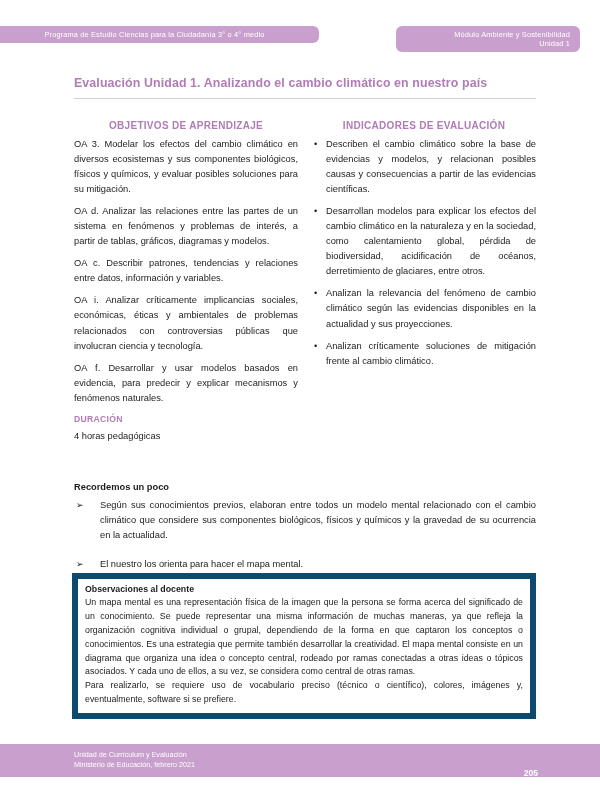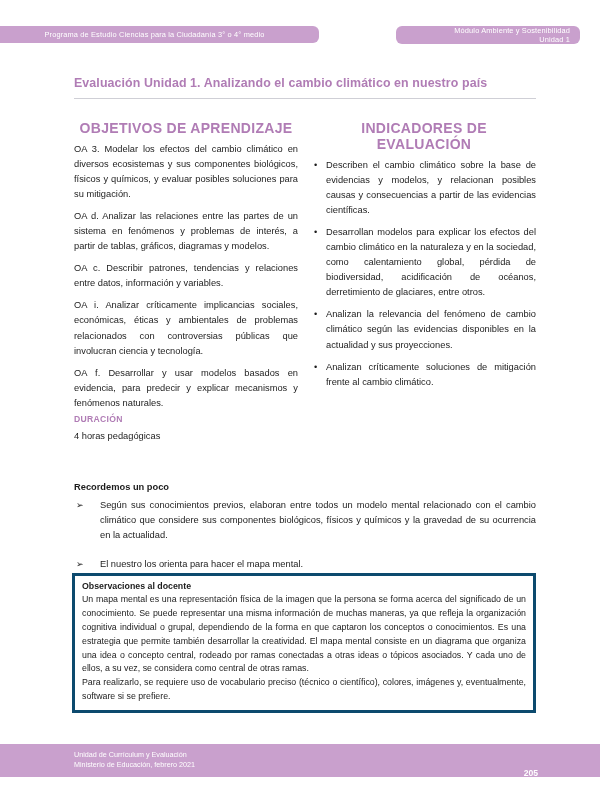--- a/index.html
+++ b/index.html
@@ -40,21 +40,21 @@
     width: 325px;
     height: 17px;
     border-radius: 0 6px 6px 0;
     justify-content: center;
     padding-right: 4px;
   }
   .hdr-bar-right {
     left: 396px;
     top: 0;
     width: 184px;
-    height: 18px;
+    height: 26px;
     border-radius: 6px;
     flex-direction: column;
     align-items: flex-end;
     justify-content: center;
     padding: 0 10px 0 6px;
     line-height: 1.28;
   }
 
   
   .doc-title {
@@ -82,21 +82,21 @@
     left: 74px;
     top: 120px;
     width: 462px;
     display: flex;
     gap: 14px;
   }
   .col {
     width: 224px;
   }
   .col-head {
-    font-size: 14px;
+    font-size: 10px;
     font-weight: bold;
     color: #b07cb5;
     text-align: center;
     letter-spacing: .3px;
     margin-bottom: 6px;
   }
   .oa-item {
     font-size: 9.3px;
     line-height: 1.62;
     text-align: justify;
@@ -179,21 +179,21 @@
     line-height: 1.62;
   }
 
   
   .obs-box {
     position: absolute;
     left: 72px;
     top: 573px;
     width: 464px;
     box-sizing: border-box;
-    border: 3px solid #0c4a6e;
+    border: 6px solid #0c4a6e;
     padding: 5px 7px 6px 7px;
   }
   .obs-title {
     font-size: 8.8px;
     font-weight: bold;
     margin-bottom: 2px;
     color: #1c1c1c;
   }
   .obs-p {
     font-size: 8.8px;

